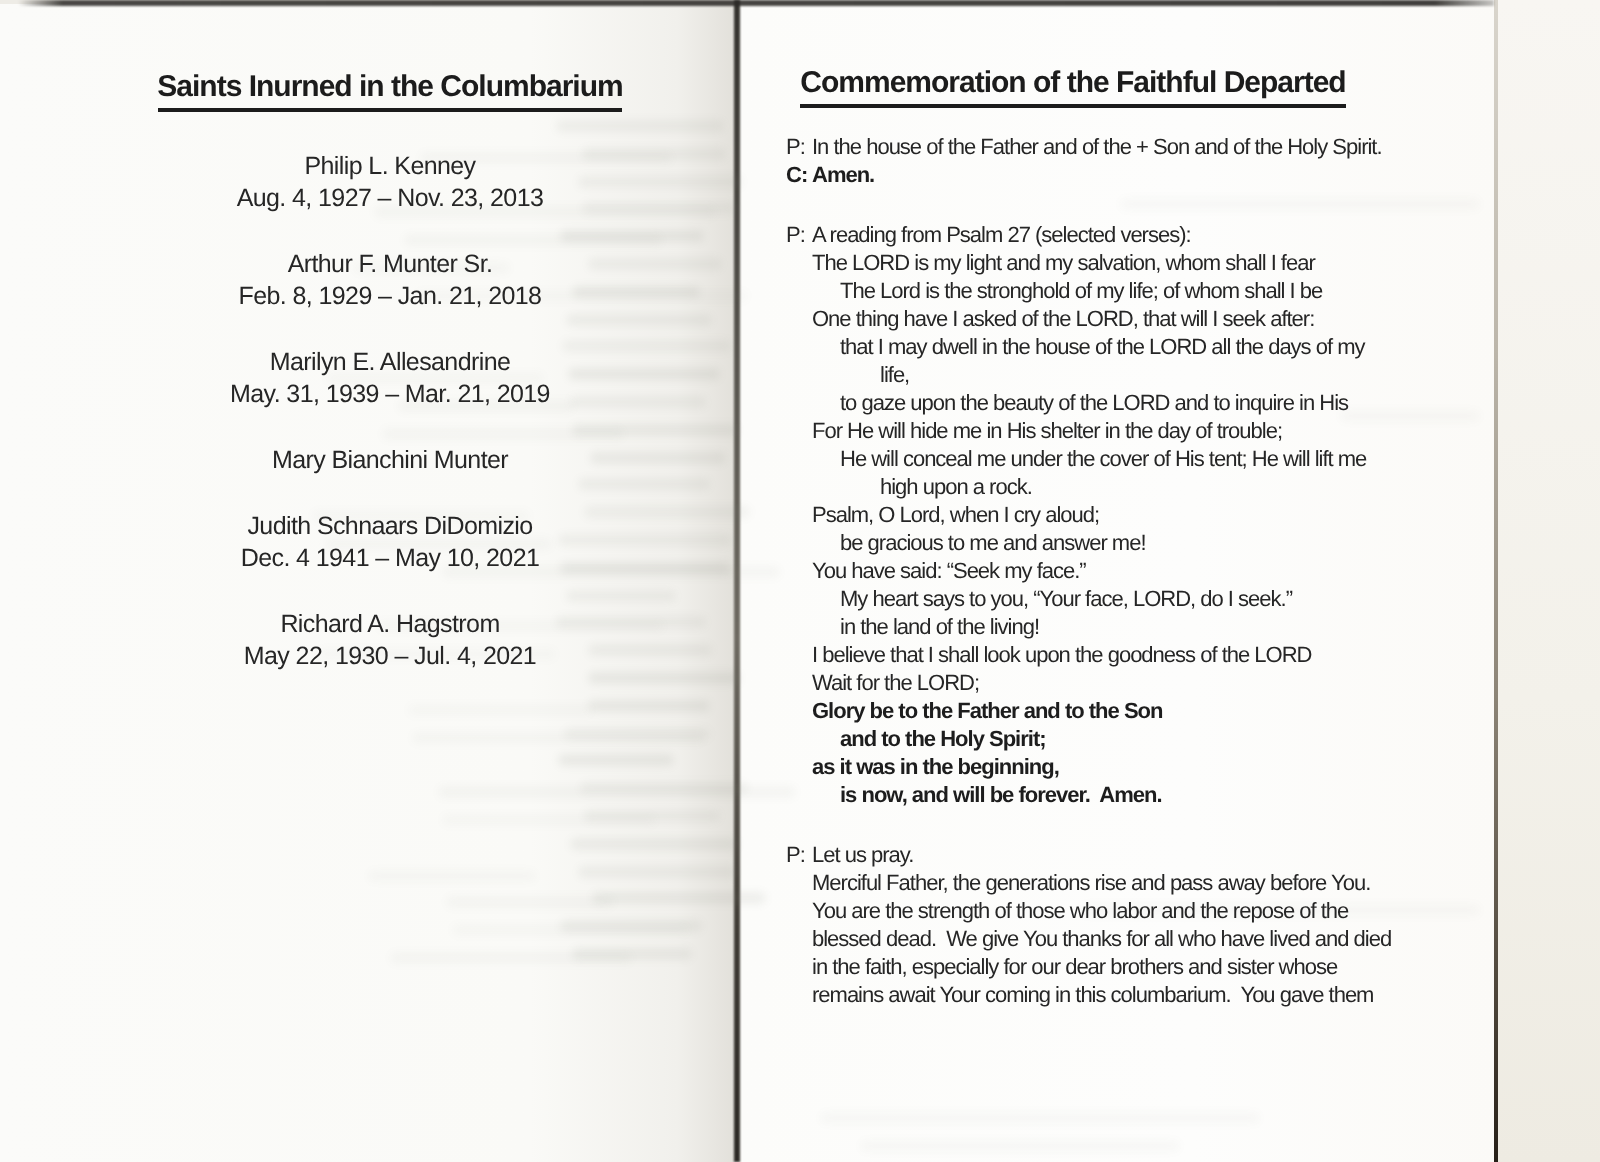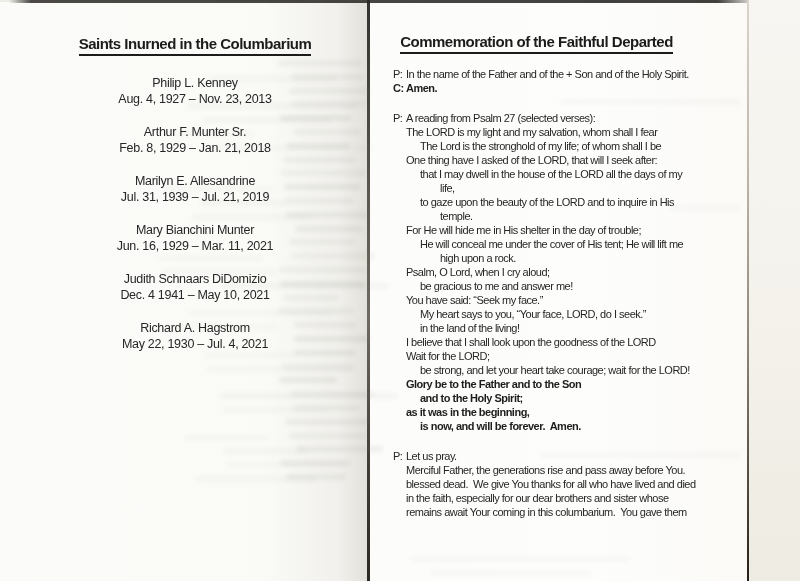--- a/index.html
+++ b/index.html
@@ -94,25 +94,24 @@
           <div class="entry">
             <div class="entry-name">Philip L. Kenney</div>
             <div class="entry-dates">Aug. 4, 1927 – Nov. 23, 2013</div>
           </div>
           <div class="entry">
             <div class="entry-name">Arthur F. Munter Sr.</div>
             <div class="entry-dates">Feb. 8, 1929 – Jan. 21, 2018</div>
           </div>
           <div class="entry">
             <div class="entry-name">Marilyn E. Allesandrine</div>
-            <div class="entry-dates">Jul. 31, 1939 – Jul. 21, 2019</div>
+            <div class="entry-dates">May. 31, 1939 – Mar. 21, 2019</div>
           </div>
           <div class="entry">
             <div class="entry-name">Mary Bianchini Munter</div>
-            <div class="entry-dates">Jun. 16, 1929 – Mar. 11, 2021</div>
           </div>
           <div class="entry">
             <div class="entry-name">Judith Schnaars DiDomizio</div>
             <div class="entry-dates">Dec. 4 1941 – May 10, 2021</div>
           </div>
           <div class="entry">
             <div class="entry-name">Richard A. Hagstrom</div>
             <div class="entry-dates">May 22, 1930 – Jul. 4, 2021</div>
           </div>
         </div>
@@ -170,47 +169,46 @@
       <div class="ghost" style="left: 286.04px; top: 472px; width: 60.3152px; opacity: 0.103131;"></div>
       <div class="ghost" style="left: 194.922px; top: 474px; width: 120.809px; opacity: 0.0489287;"></div>
     </div>
 
   <div class="page-right" id="page-right">
     <div class="rp-content">
       <div class="rp-title">
         <span>Commemoration of the Faithful Departed</span>
       </div>
       <div class="rp-lines" id="rp-lines">
-          <div class="rp-line i0"><span class="speaker">P:</span><span class="lt">In the name of the Father and of the + Son and of the Holy Spirit.</span></div>
+          <div class="rp-line i0"><span class="speaker">P:</span><span class="lt">In the house of the Father and of the + Son and of the Holy Spirit.</span></div>
           <div class="rp-line i0 b"><span class="speaker">C:</span><span class="lt">Amen.</span></div>
           <div class="rp-line i0 g"><span class="speaker">P:</span><span class="lt">A reading from Psalm 27 (selected verses):</span></div>
           <div class="rp-line i0"><span class="lt">The LORD is my light and my salvation, whom shall I fear</span></div>
           <div class="rp-line i1"><span class="lt">The Lord is the stronghold of my life; of whom shall I be</span></div>
           <div class="rp-line i0"><span class="lt">One thing have I asked of the LORD, that will I seek after:</span></div>
           <div class="rp-line i1"><span class="lt">that I may dwell in the house of the LORD all the days of my</span></div>
           <div class="rp-line i2"><span class="lt">life,</span></div>
           <div class="rp-line i1"><span class="lt">to gaze upon the beauty of the LORD and to inquire in His</span></div>
-          <div class="rp-line i2"><span class="lt">temple.</span></div>
           <div class="rp-line i0"><span class="lt">For He will hide me in His shelter in the day of trouble;</span></div>
           <div class="rp-line i1"><span class="lt">He will conceal me under the cover of His tent; He will lift me</span></div>
           <div class="rp-line i2"><span class="lt">high upon a rock.</span></div>
           <div class="rp-line i0"><span class="lt">Psalm, O Lord, when I cry aloud;</span></div>
           <div class="rp-line i1"><span class="lt">be gracious to me and answer me!</span></div>
           <div class="rp-line i0"><span class="lt">You have said: “Seek my face.”</span></div>
           <div class="rp-line i1"><span class="lt">My heart says to you, “Your face, LORD, do I seek.”</span></div>
           <div class="rp-line i1"><span class="lt">in the land of the living!</span></div>
           <div class="rp-line i0"><span class="lt">I believe that I shall look upon the goodness of the LORD</span></div>
           <div class="rp-line i0"><span class="lt">Wait for the LORD;</span></div>
-          <div class="rp-line i1"><span class="lt">be strong, and let your heart take courage; wait for the LORD!</span></div>
           <div class="rp-line i0 b"><span class="lt">Glory be to the Father and to the Son</span></div>
           <div class="rp-line i1 b"><span class="lt">and to the Holy Spirit;</span></div>
           <div class="rp-line i0 b"><span class="lt">as it was in the beginning,</span></div>
           <div class="rp-line i1 b"><span class="lt">is now, and will be forever.  Amen.</span></div>
           <div class="rp-line i0 g"><span class="speaker">P:</span><span class="lt">Let us pray.</span></div>
           <div class="rp-line i0"><span class="lt">Merciful Father, the generations rise and pass away before You.</span></div>
+          <div class="rp-line i0"><span class="lt">You are the strength of those who labor and the repose of the</span></div>
           <div class="rp-line i0"><span class="lt">blessed dead.  We give You thanks for all who have lived and died</span></div>
           <div class="rp-line i0"><span class="lt">in the faith, especially for our dear brothers and sister whose</span></div>
           <div class="rp-line i0"><span class="lt">remains await Your coming in this columbarium.  You gave them</span></div>
         </div>
     </div>
   <div class="ghost" style="left: 190px; top: 99px; width: 180px; opacity: 0.04;"></div>
       <div class="ghost" style="left: 300px; top: 205px; width: 70px; opacity: 0.04;"></div>
       <div class="ghost" style="left: 170px; top: 452px; width: 200px; opacity: 0.04;"></div>
       <div class="ghost" style="left: 40px; top: 556px; width: 220px; opacity: 0.04;"></div>
       <div class="ghost" style="left: 60px; top: 570px; width: 160px; opacity: 0.04;"></div>

